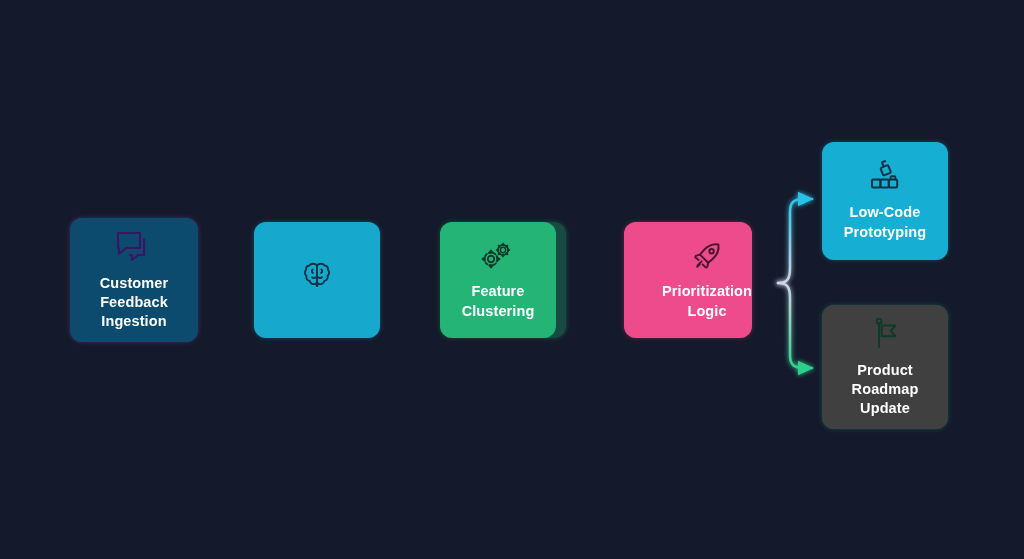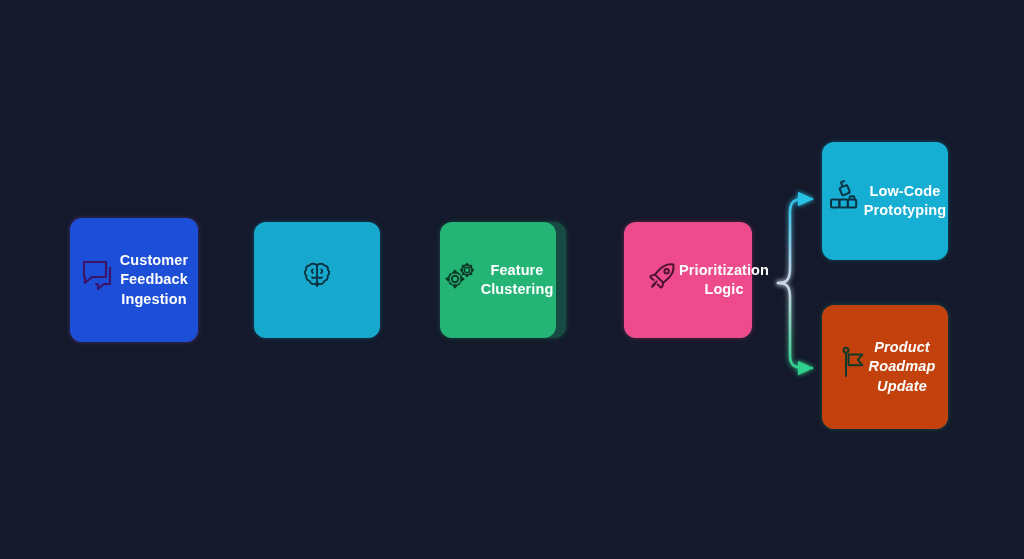--- a/index.html
+++ b/index.html
@@ -12,21 +12,21 @@
     width: 1024px;
     height: 559px;
     background: #141a2b;
     overflow: hidden;
     font-family: "Liberation Sans", sans-serif;
   }
   .node {
     position: absolute;
     border-radius: 12px;
     display: flex;
-    flex-direction: row;
+    flex-direction: column;
     align-items: center;
     justify-content: center;
     box-sizing: border-box;
     padding: 10px 6px;
   }
   .node .icon-wrap {
     display: block;
     line-height: 0;
     margin-bottom: 9px;
   }
@@ -112,21 +112,21 @@
     <line x1="382" y1="273" x2="438" y2="273" stroke="#2bb8e8" stroke-width="2.4" marker-end="url(#arrowCyan)" filter="url(#glowPurple)"></line>
     <line x1="568" y1="273" x2="622" y2="273" stroke="#23c98b" stroke-width="2.4" marker-end="url(#arrowGreen)" filter="url(#glowPurple)"></line>
 
     <line x1="754" y1="283" x2="778" y2="283" stroke="url(#gradBranch)" stroke-width="2.4" filter="url(#glowSoft)"></line>
 
     <path d="M 778 283 C 788 283 790 278 790 268 L 790 212 C 790 202 794 199 804 199 L 812 199" fill="none" stroke="url(#gradUp)" stroke-width="2.6" stroke-linecap="round" marker-end="url(#arrowCyanB)" filter="url(#glowSoft)"></path>
 
     <path d="M 778 283 C 788 283 790 288 790 298 L 790 355 C 790 365 794 368 804 368 L 812 368" fill="none" stroke="url(#gradDown)" stroke-width="2.6" stroke-linecap="round" marker-end="url(#arrowGreenB)" filter="url(#glowSoft)"></path>
   </svg>
 
-  <div class="node" style="left:70px; top:218px; width:128px; height:124px; background:#1d4ed8;">
+  <div class="node" style="left:70px; top:218px; width:128px; height:124px; background:#0c4a6e;">
     <span class="icon-wrap">
       <svg width="40" height="36" viewBox="0 0 40 36" fill="none" stroke="#3b1466" stroke-width="2.1" stroke-linecap="round" stroke-linejoin="round">
         <path d="M4 4 H26 V19 H12 L5 25 V19 H4 Z"></path>
         <path d="M30 10 V26 H24 L18 31 V26 H16"></path>
       </svg>
     </span>
     <span class="label">Customer
 Feedback
 Ingestion</span>
   </div>
@@ -197,21 +197,21 @@
         <rect x="23.8" y="19.5" width="8.4" height="8" rx="1.2"></rect>
         <path d="M25.6 19.5 V17.3 C25.6 16.6 26.1 16.2 26.8 16.2 H29.2 C29.9 16.2 30.4 16.6 30.4 17.3 V19.5"></path>
         <rect x="16.6" y="6.2" width="8.2" height="8.2" rx="1.2" transform="rotate(-22 20.7 10.3)"></rect>
         <path d="M18.1 5.2 L17.2 3.1 C17 2.5 17.3 1.9 17.9 1.8 L20.2 1.3"></path>
       </svg>
     </span>
     <span class="label">Low-Code
 Prototyping</span>
   </div>
 
-  <div class="node" style="left:822px; top:305px; width:126px; height:124px; background:#c2410c;font-style:italic;">
+  <div class="node" style="left:822px; top:305px; width:126px; height:124px; background:#404040;">
     <span class="icon-wrap">
       <svg width="34" height="36" viewBox="0 0 34 36" fill="none" stroke="#0d3a28" stroke-width="2" stroke-linecap="round" stroke-linejoin="round">
         <circle cx="11" cy="5.2" r="2.4"></circle>
         <path d="M11 7.8 V31"></path>
         <path d="M13.6 9.6 H27.4 L22.8 14.9 L27.4 20.2 H13.6 Z"></path>
       </svg>
     </span>
     <span class="label">Product
 Roadmap
 Update</span>

